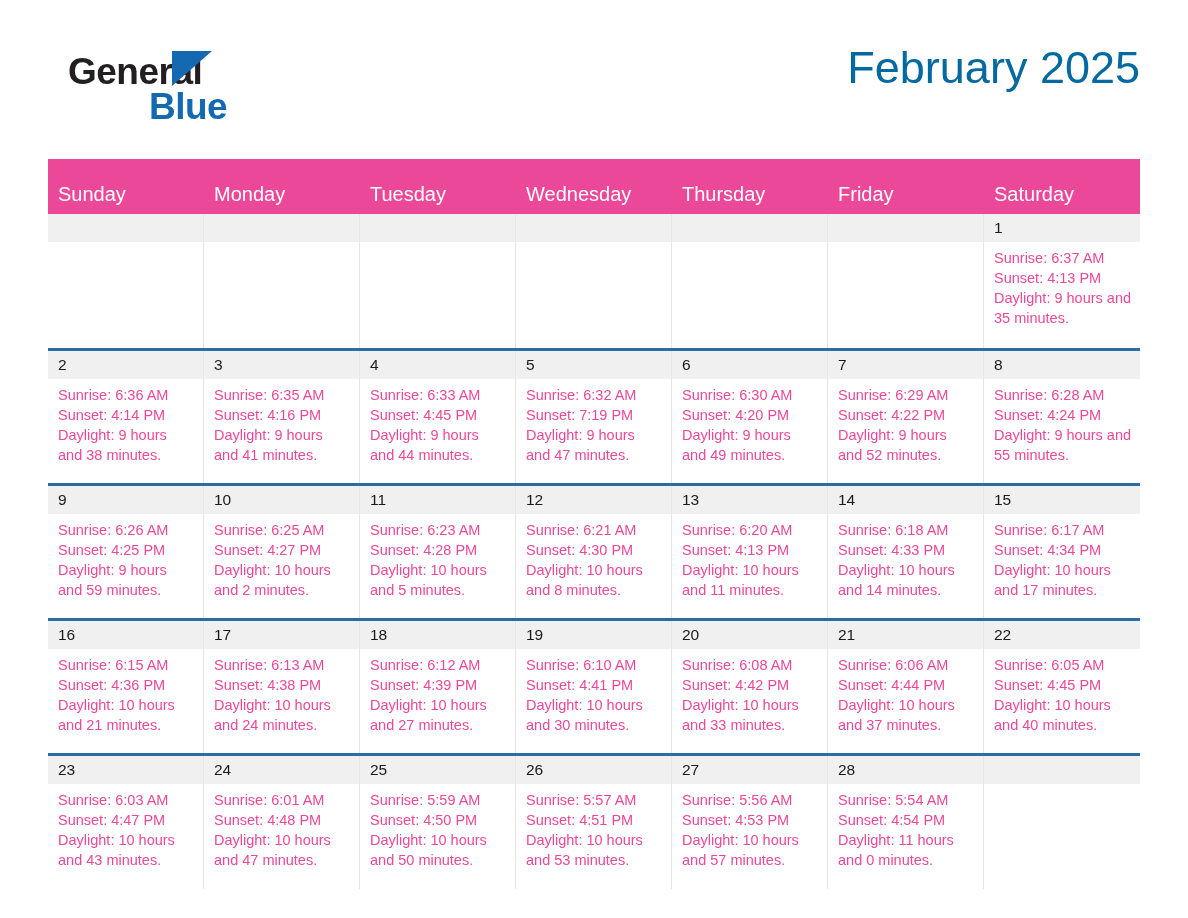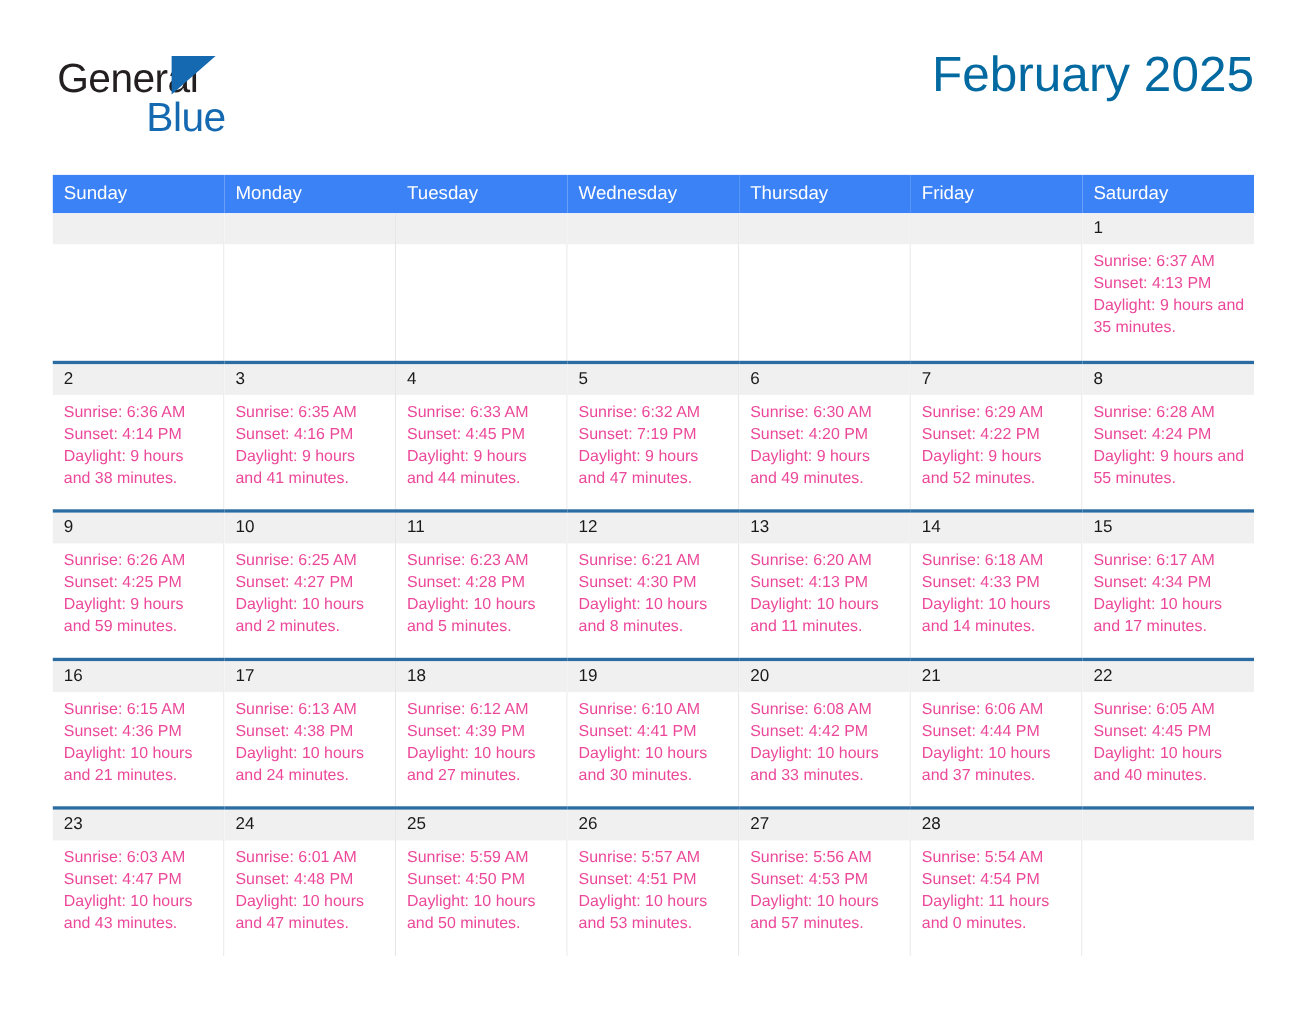--- a/index.html
+++ b/index.html
@@ -21,24 +21,25 @@
   
   .header {
     position: absolute;
     left: 48px;
     top: 40px;
     right: 48px;
     height: 108px;
   }
   .brand {
     position: absolute;
-    left: 4px;
+    left: 20px;
     top: 10px;
     width: 220px;
     height: 80px;
+    font-weight: bold;
   }
   .brand-general {
     position: absolute;
     left: 0;
     top: 0;
     font-size: 37px;
     color: #231f20;
     letter-spacing: -0.5px;
     line-height: 44px;
     font-family: "Liberation Sans", sans-serif;
@@ -88,26 +89,26 @@
   
   .calendar {
     position: absolute;
     left: 48px;
     top: 159px;
     width: 1092px;
     border-collapse: collapse;
     table-layout: fixed;
   }
   .calendar th {
-    background: #3b82f6;
+    background: #ec4899;
     color: #ffffff;
-    font-size: 17px;
+    font-size: 20px;
     font-weight: normal;
     text-align: left;
-    padding: 7px 0 8px 10px;
+    padding: 24px 0 8px 10px;
     border: none;
     width: 156px;
   }
   .calendar td {
     vertical-align: top;
     padding: 0;
     border: none;
     width: 156px;
     height: 135px;
     background: #ffffff;

